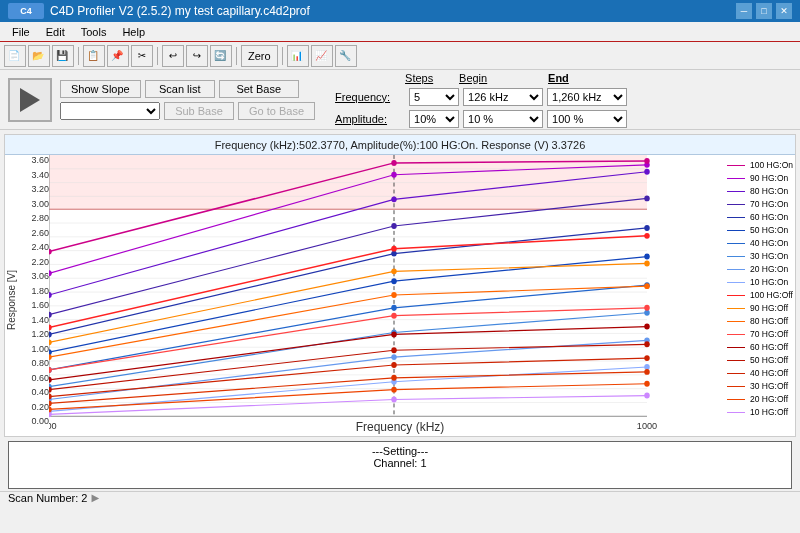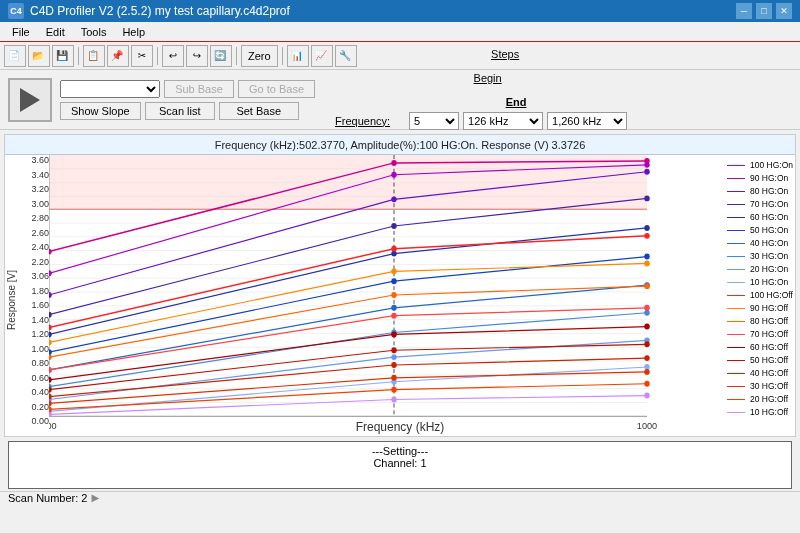--- a/index.html
+++ b/index.html
@@ -1,20 +1,20 @@
 <!DOCTYPE html>
 <html><head>
   <meta charset="utf-8">
   <style>
     * { box-sizing: border-box; margin: 0; padding: 0; }
     body { font-family: 'Segoe UI', Tahoma, Geneva, Verdana, sans-serif; font-size: 11px; background: #f0f0f0; width: 800px; height: 533px; overflow: hidden; }
     
     
     #title-bar { background: #1a6fb5; color: white; height: 22px; display: flex; align-items: center; padding: 0 8px; font-size: 12px; }
-    #title-bar .title-icon { width: 16px; height: 16px; background: #4a90d9; margin-right: 6px; border-radius: 2px; display: flex; align-items: center; justify-content: center; font-size: 9px; color: white; font-weight: bold; }
+    #title-bar .title-icon { width: 36px; height: 16px; background: #4a90d9; margin-right: 6px; border-radius: 2px; display: flex; align-items: center; justify-content: center; font-size: 9px; color: white; font-weight: bold; }
     #title-bar .title-text { flex: 1; }
     #title-bar .win-controls { display: flex; gap: 4px; }
     #title-bar .win-btn { width: 16px; height: 16px; background: #5a9fd4; border: none; color: white; font-size: 9px; cursor: pointer; display: flex; align-items: center; justify-content: center; }
     
     
     #menu-bar { background: #f0f0f0; border-bottom: 1px solid #b91c1c; height: 20px; display: flex; align-items: center; padding: 0 4px; }
     .menu-item { padding: 2px 8px; cursor: pointer; font-size: 11px; }
     
     
     #toolbar { background: #f0f0f0; border-bottom: 1px solid #ccc; height: 28px; display: flex; align-items: center; padding: 2px 4px; gap: 2px; }
@@ -106,35 +106,35 @@
   </div>
 
   <div id="controls-area">
 
     <div class="play-btn">
       <div class="play-triangle"></div>
     </div>
 
     <div class="ctrl-buttons">
       <div class="ctrl-row">
+        <button class="ctrl-btn">Show Slope</button>
+        <button class="ctrl-btn">Scan list</button>
+        <button class="ctrl-btn ctrl-btn-wide">Set Base</button>
+      </div>
+      <div class="ctrl-row">
         <select style="height:18px; width:100px; font-size:11px;"><option></option></select>
         <button class="ctrl-btn disabled" style="color:#aaa;">Sub Base</button>
         <button class="ctrl-btn disabled" style="color:#aaa;">Go to Base</button>
       </div>
-      <div class="ctrl-row">
-        <button class="ctrl-btn">Show Slope</button>
-        <button class="ctrl-btn">Scan list</button>
-        <button class="ctrl-btn ctrl-btn-wide">Set Base</button>
-      </div>
     </div>
 
 
     <div style="display:flex; flex-direction:column; gap:4px; margin-left:8px;">
 
-      <div style="display:flex; align-items:center; gap:12px; padding-left:70px;flex-direction:column;">
+      <div style="display:flex; align-items:center; gap:4px; padding-left:70px;">
         <span style="min-width:50px; text-decoration:underline; font-size:11px;">Steps</span>
         <span style="min-width:85px; text-decoration:underline; font-size:11px;">Begin</span>
         <span style="text-decoration:underline; font-size:11px;font-weight:bold;">End</span>
       </div>
 
       <div style="display:flex; align-items:center; gap:4px;">
         <span style="text-decoration:underline; font-size:11px; min-width:70px;">Frequency:</span>
         <select class="param-select param-select-sm">
           <option>5</option><option>10</option>
         </select>

